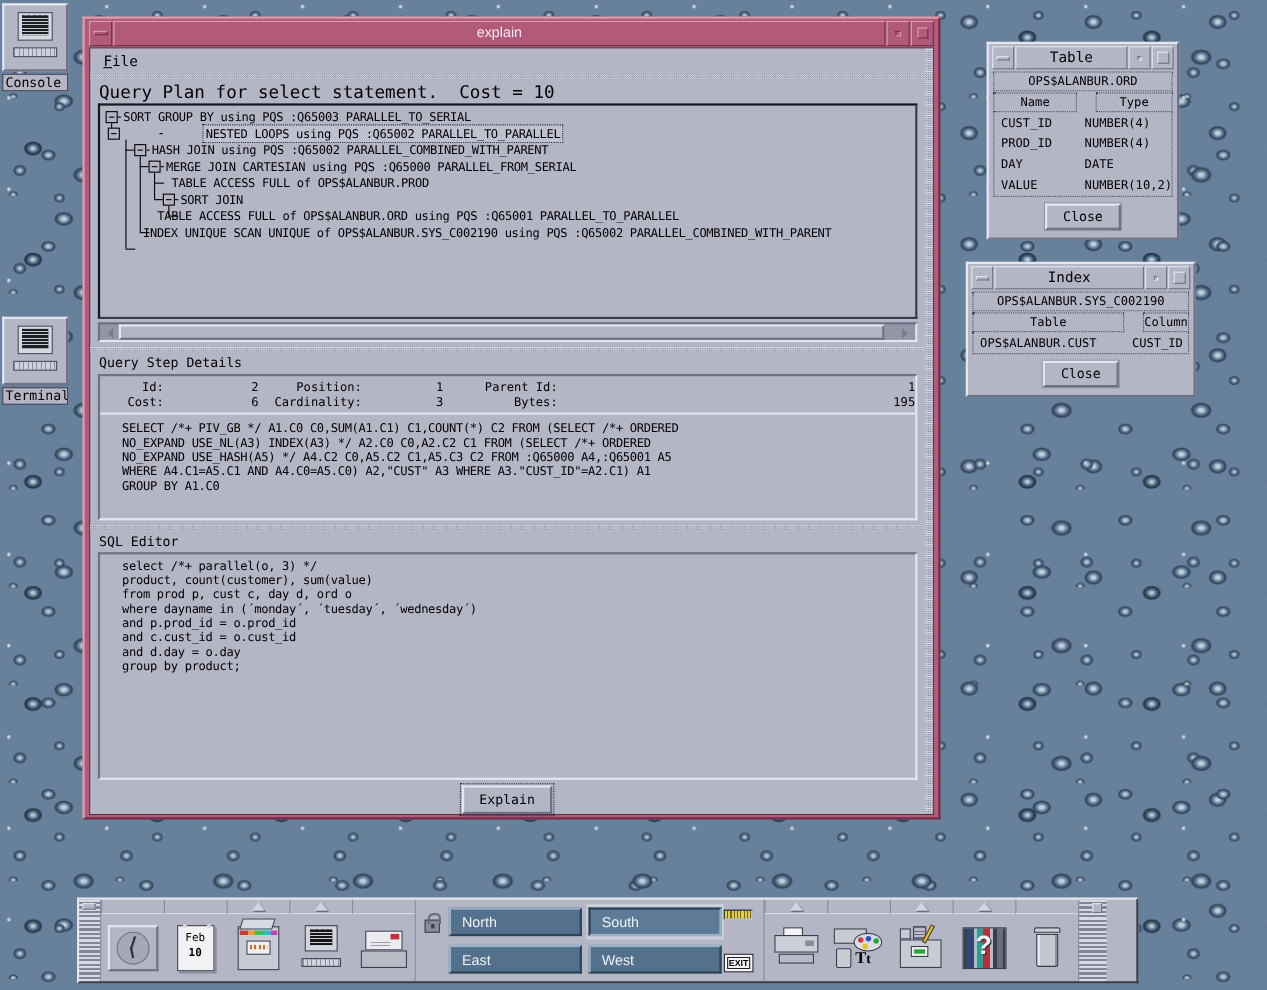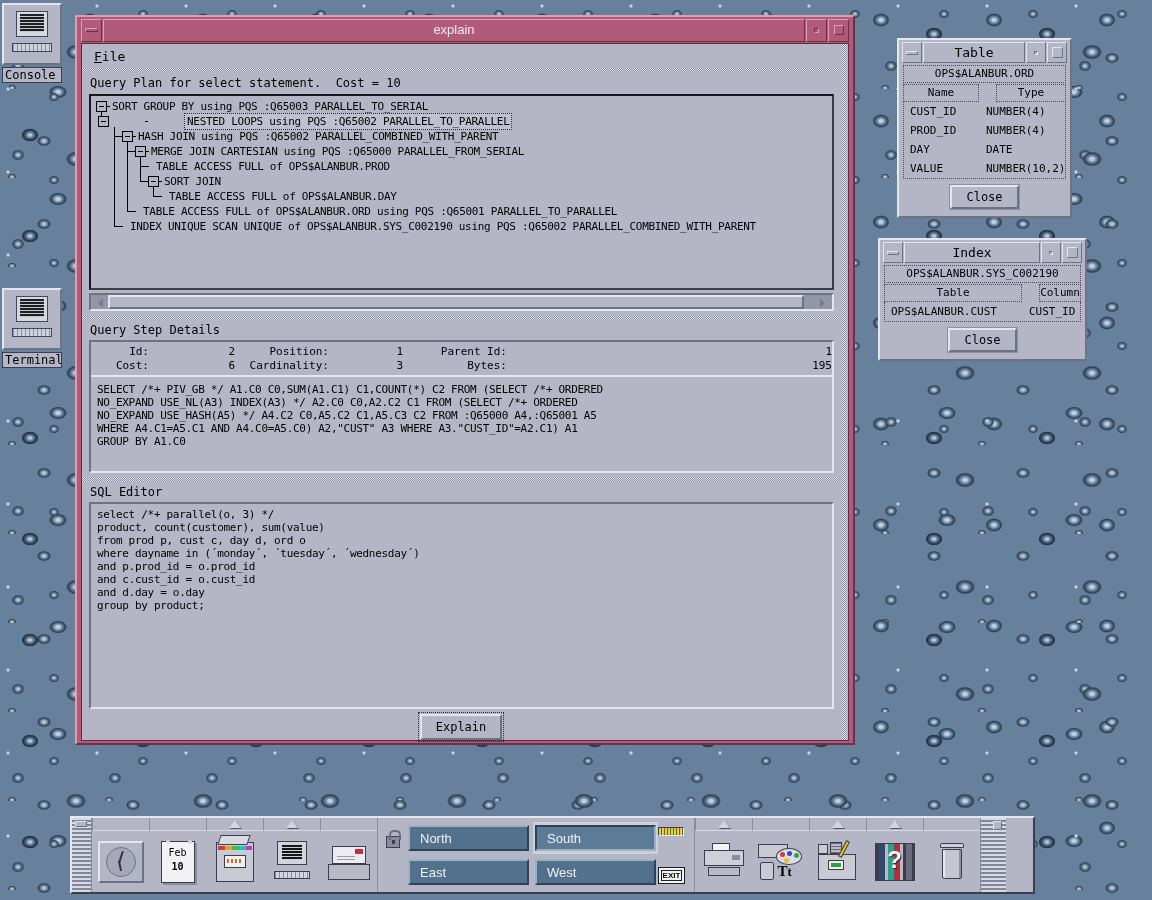--- a/index.html
+++ b/index.html
@@ -50,21 +50,21 @@
   .tb-max .sq { position:absolute; left:5px; top:5px; width:10px; height:10px; border:1px solid; border-color:#d9a0b4 #6e3049 #6e3049 #d9a0b4; }
   .client { position:relative; height:698px; background:#b4b6c6; border:1px solid #5e2c40; padding-right:8px; }
   .client .rstrip { position:absolute; right:0; top:0; bottom:0; width:7px;
     background:conic-gradient(#8d90a3 25%, #dcdee8 0 50%, #8d90a3 0 75%, #dcdee8 0) 0 0/2px 2px; }
 
   .menubar { height:24px; display:flex; align-items:center; padding-left:8px; }
   .menu-item { font-size:13px; padding:2px 4px; }
   .menu-item::first-letter { text-decoration:underline; }
   .hsep { height:4px; margin:0 0 1px 0; }
 
-  .plan-header { height:21px; line-height:21px; padding-left:8px; font-size:12px; white-space:pre;border-radius:10px; }
+  .plan-header { height:21px; line-height:21px; padding-left:8px; font-size:16px; white-space:pre;border-radius:10px; }
 
   .tree-panel { position:relative; margin:0 6px 0 7px; height:196px; background:#b4b6c6;
     border:2px solid; border-color:#16181f #3a3c48 #3a3c48 #16181f; overflow:hidden; padding-top:3px; }
   .tree-row { height:15px; line-height:15px; white-space:nowrap; font-size:11px; letter-spacing:-0.3px;
     display:flex; align-items:center; position:relative; z-index:1; }
   .ebox { flex:0 0 auto; width:11px; height:11px; border:1px solid #000; background:#b4b6c6; position:relative; }
   .ebox::after { content:""; position:absolute; left:2px; top:4px; width:5px; height:1px; background:#000; }
   .dash { flex:0 0 auto; width:3px; height:1px; background:#000; }
   .tlabel { padding:0 2px; }
   .tlabel.selected { border:1px dotted #2a2c36; background:#bfc1d0; }
@@ -79,21 +79,21 @@
   .sb-thumb { flex:1; margin:0 12px 0 1px; background:#b4b6c6; border:2px solid; border-color:#e3e5ef #6f7184 #6f7184 #e3e5ef; }
 
   .sash { height:5px; margin:4px 0 0 0; }
   .sec-header { height:20px; line-height:20px; padding-left:8px; font-size:12px; }
 
   .details-panel { margin:0 6px 0 7px; height:133px; background:#b4b6c6;
     border:2px solid; border-color:#6f7184 #e3e5ef #e3e5ef #6f7184; overflow:hidden; }
   .stats { display:grid; grid-template-columns:52px 86px 94px 74px 104px 1fr; font-size:11px; line-height:14px;
     padding:3px 0 2px 6px; border-bottom:2px solid; border-color:#e3e5ef; }
   .stats span { white-space:pre;text-align:right; }
-  pre.sqltxt { font-family:"DejaVu Sans Mono",monospace; font-size:11px; line-height:13px; letter-spacing:-0.3px; padding:6px 0 0 6px; white-space:pre; }
+  pre.sqltxt { font-family:"DejaVu Sans Mono",monospace; font-size:11px; line-height:13px; letter-spacing:-0.3px; padding:6px 0 0 20px; white-space:pre; }
 
   .editor-panel { margin:0 6px 0 7px; height:207px; background:#b4b6c6;
     border:2px solid; border-color:#6f7184 #e3e5ef #e3e5ef #6f7184; overflow:hidden; }
   .editor-panel pre { padding-top:4px; }
 
   .btnrow { height:36px; display:flex; align-items:center; justify-content:center; }
   .mbtn { position:relative; background:#b4b6c6; border:2px solid; border-color:#e3e5ef #6f7184 #6f7184 #e3e5ef;
     font-family:"DejaVu Sans Mono",monospace; font-size:12px; color:#000; padding:4px 14px; cursor:default; }
   .mbtn.focus { outline:1px dotted #2a2c36; outline-offset:1px; }
 
@@ -298,24 +298,20 @@
 
             <span class="tlabel">TABLE ACCESS FULL of OPS$ALANBUR.PROD</span>
           </div>
 
           <div class="tree-row box" style="padding-left: 57px;">
             <span class="ebox"></span>
             <span class="dash"></span>
             <span class="tlabel">SORT JOIN</span>
           </div>
 
-          <div class="tree-row" style="padding-left: 76px;">
-
-            <span class="tlabel">TABLE ACCESS FULL of OPS$ALANBUR.DAY</span>
-          </div>
 
           <div class="tree-row" style="padding-left: 50px;">
 
             <span class="tlabel">TABLE ACCESS FULL of OPS$ALANBUR.ORD using PQS :Q65001 PARALLEL_TO_PARALLEL</span>
           </div>
 
           <div class="tree-row" style="padding-left: 37px;">
 
             <span class="tlabel">INDEX UNIQUE SCAN UNIQUE of OPS$ALANBUR.SYS_C002190 using PQS :Q65002 PARALLEL_COMBINED_WITH_PARENT</span>
           </div>

